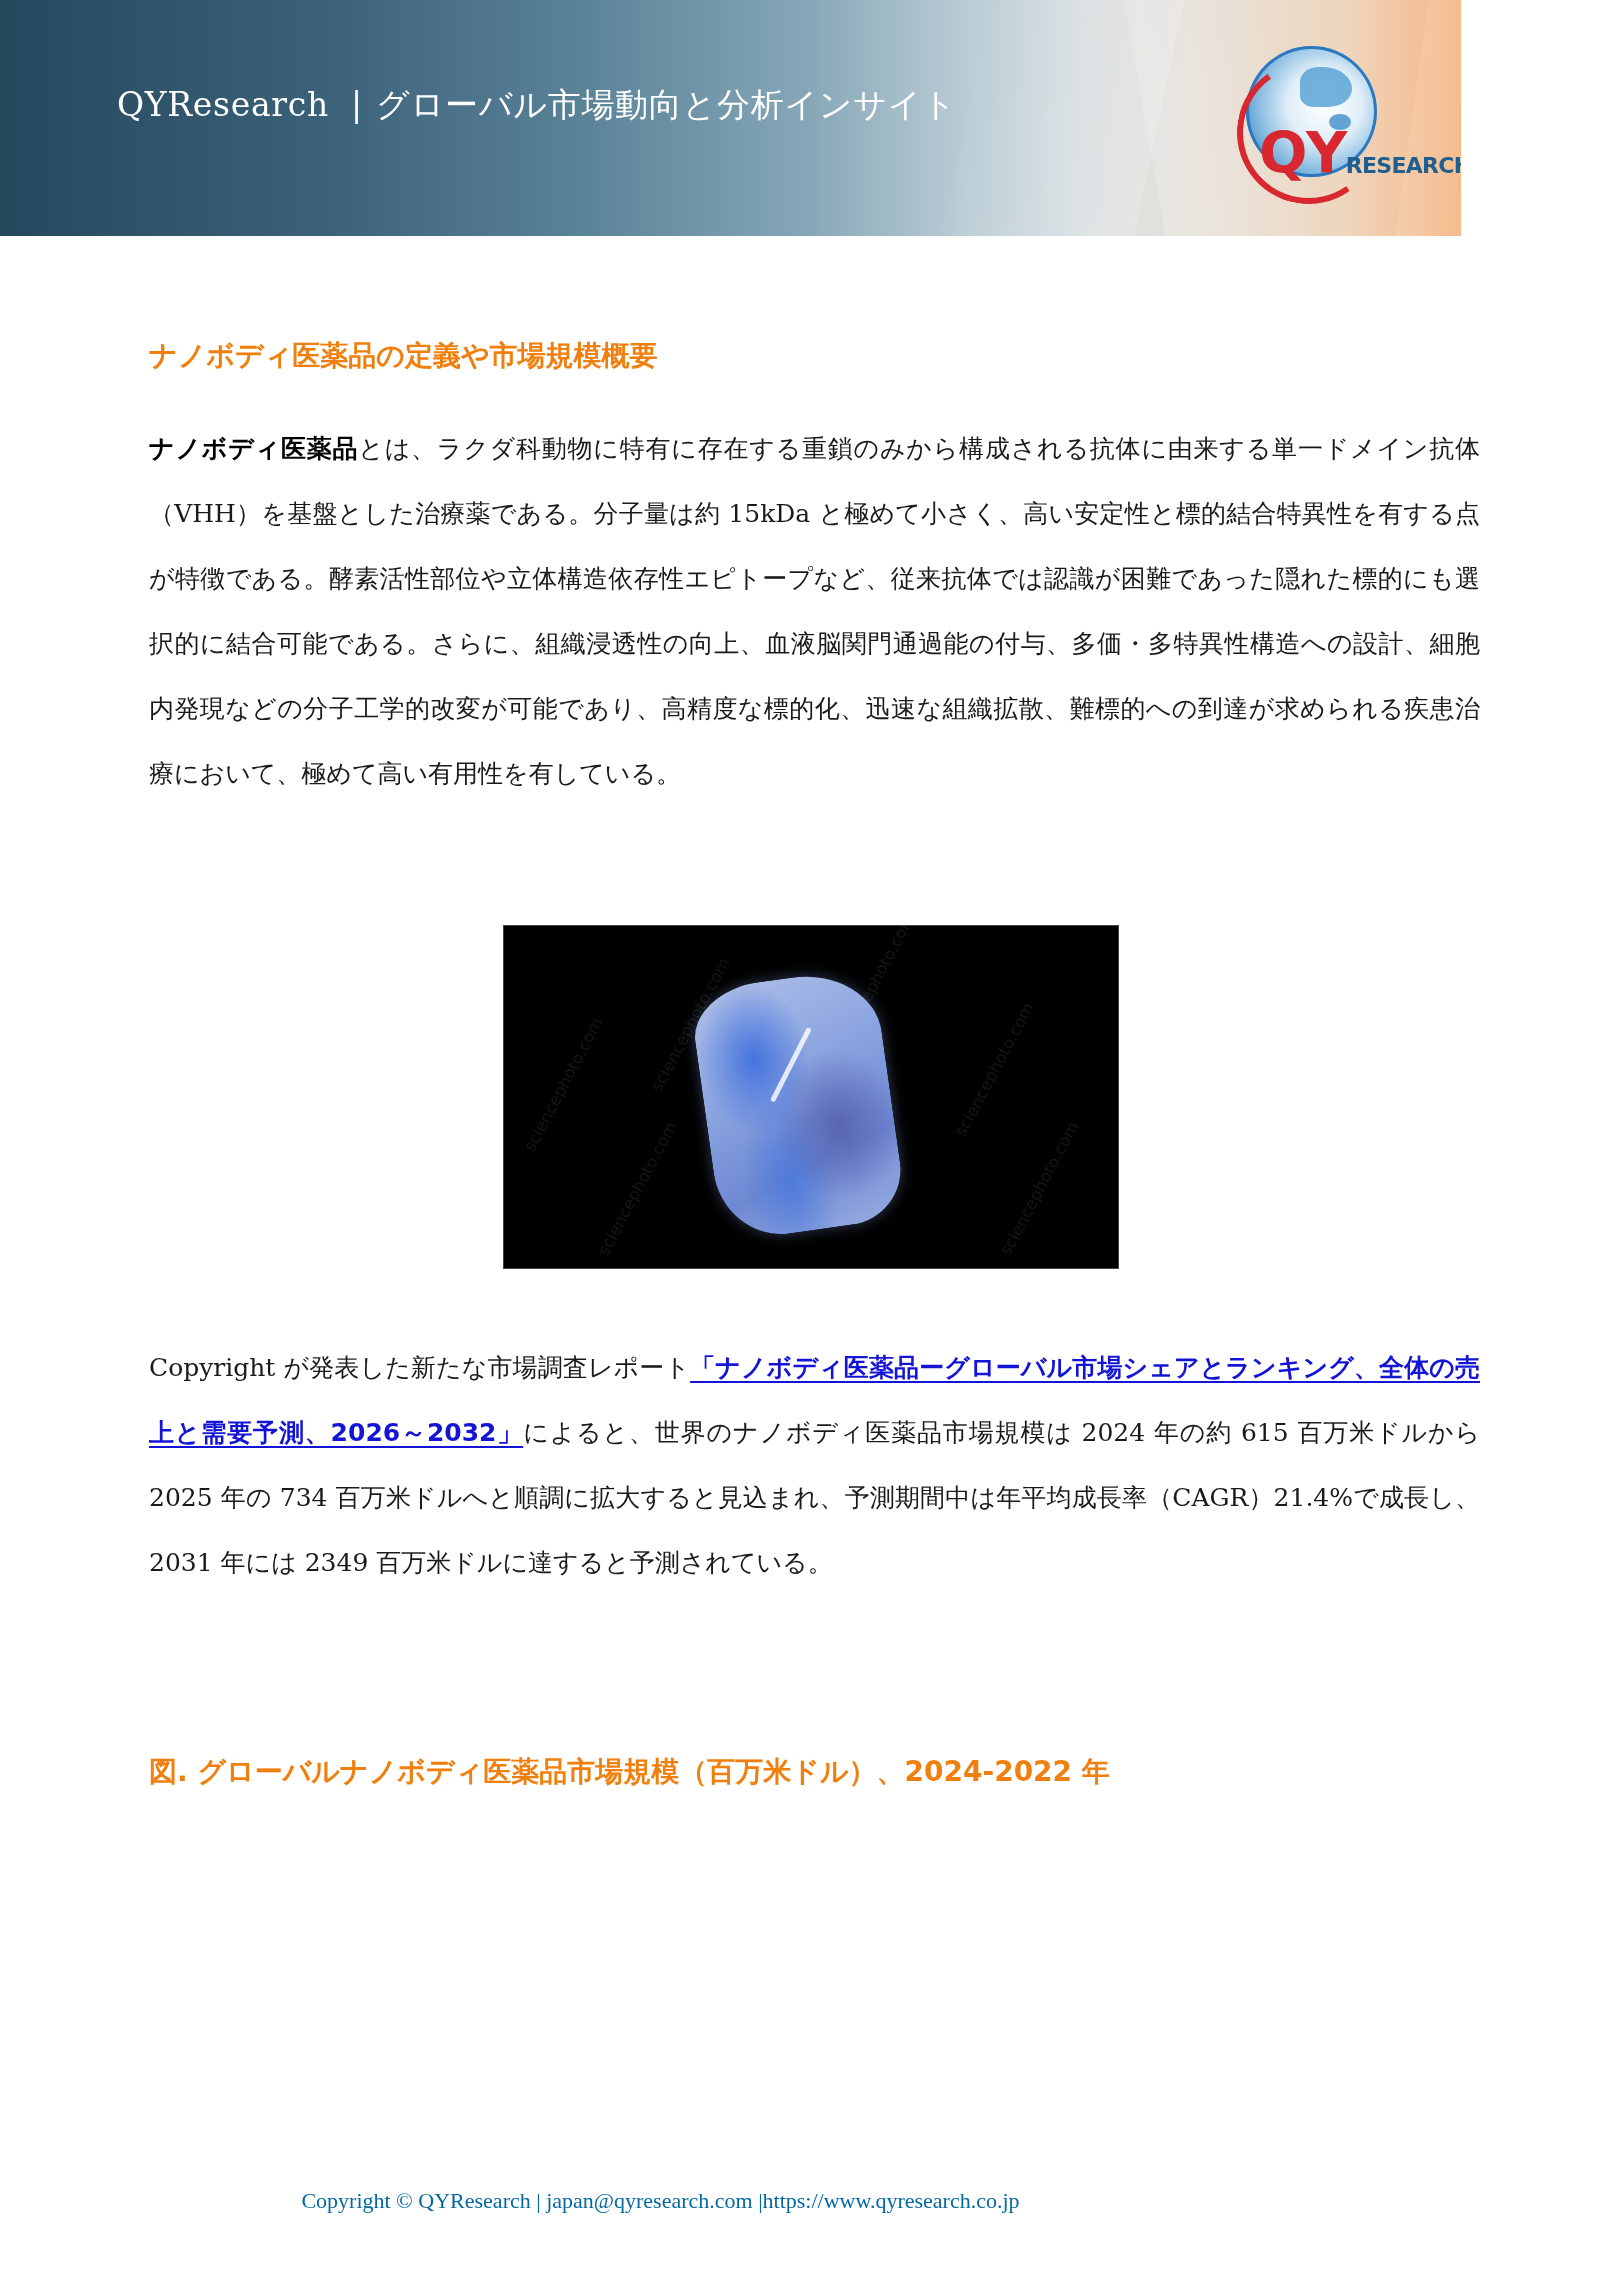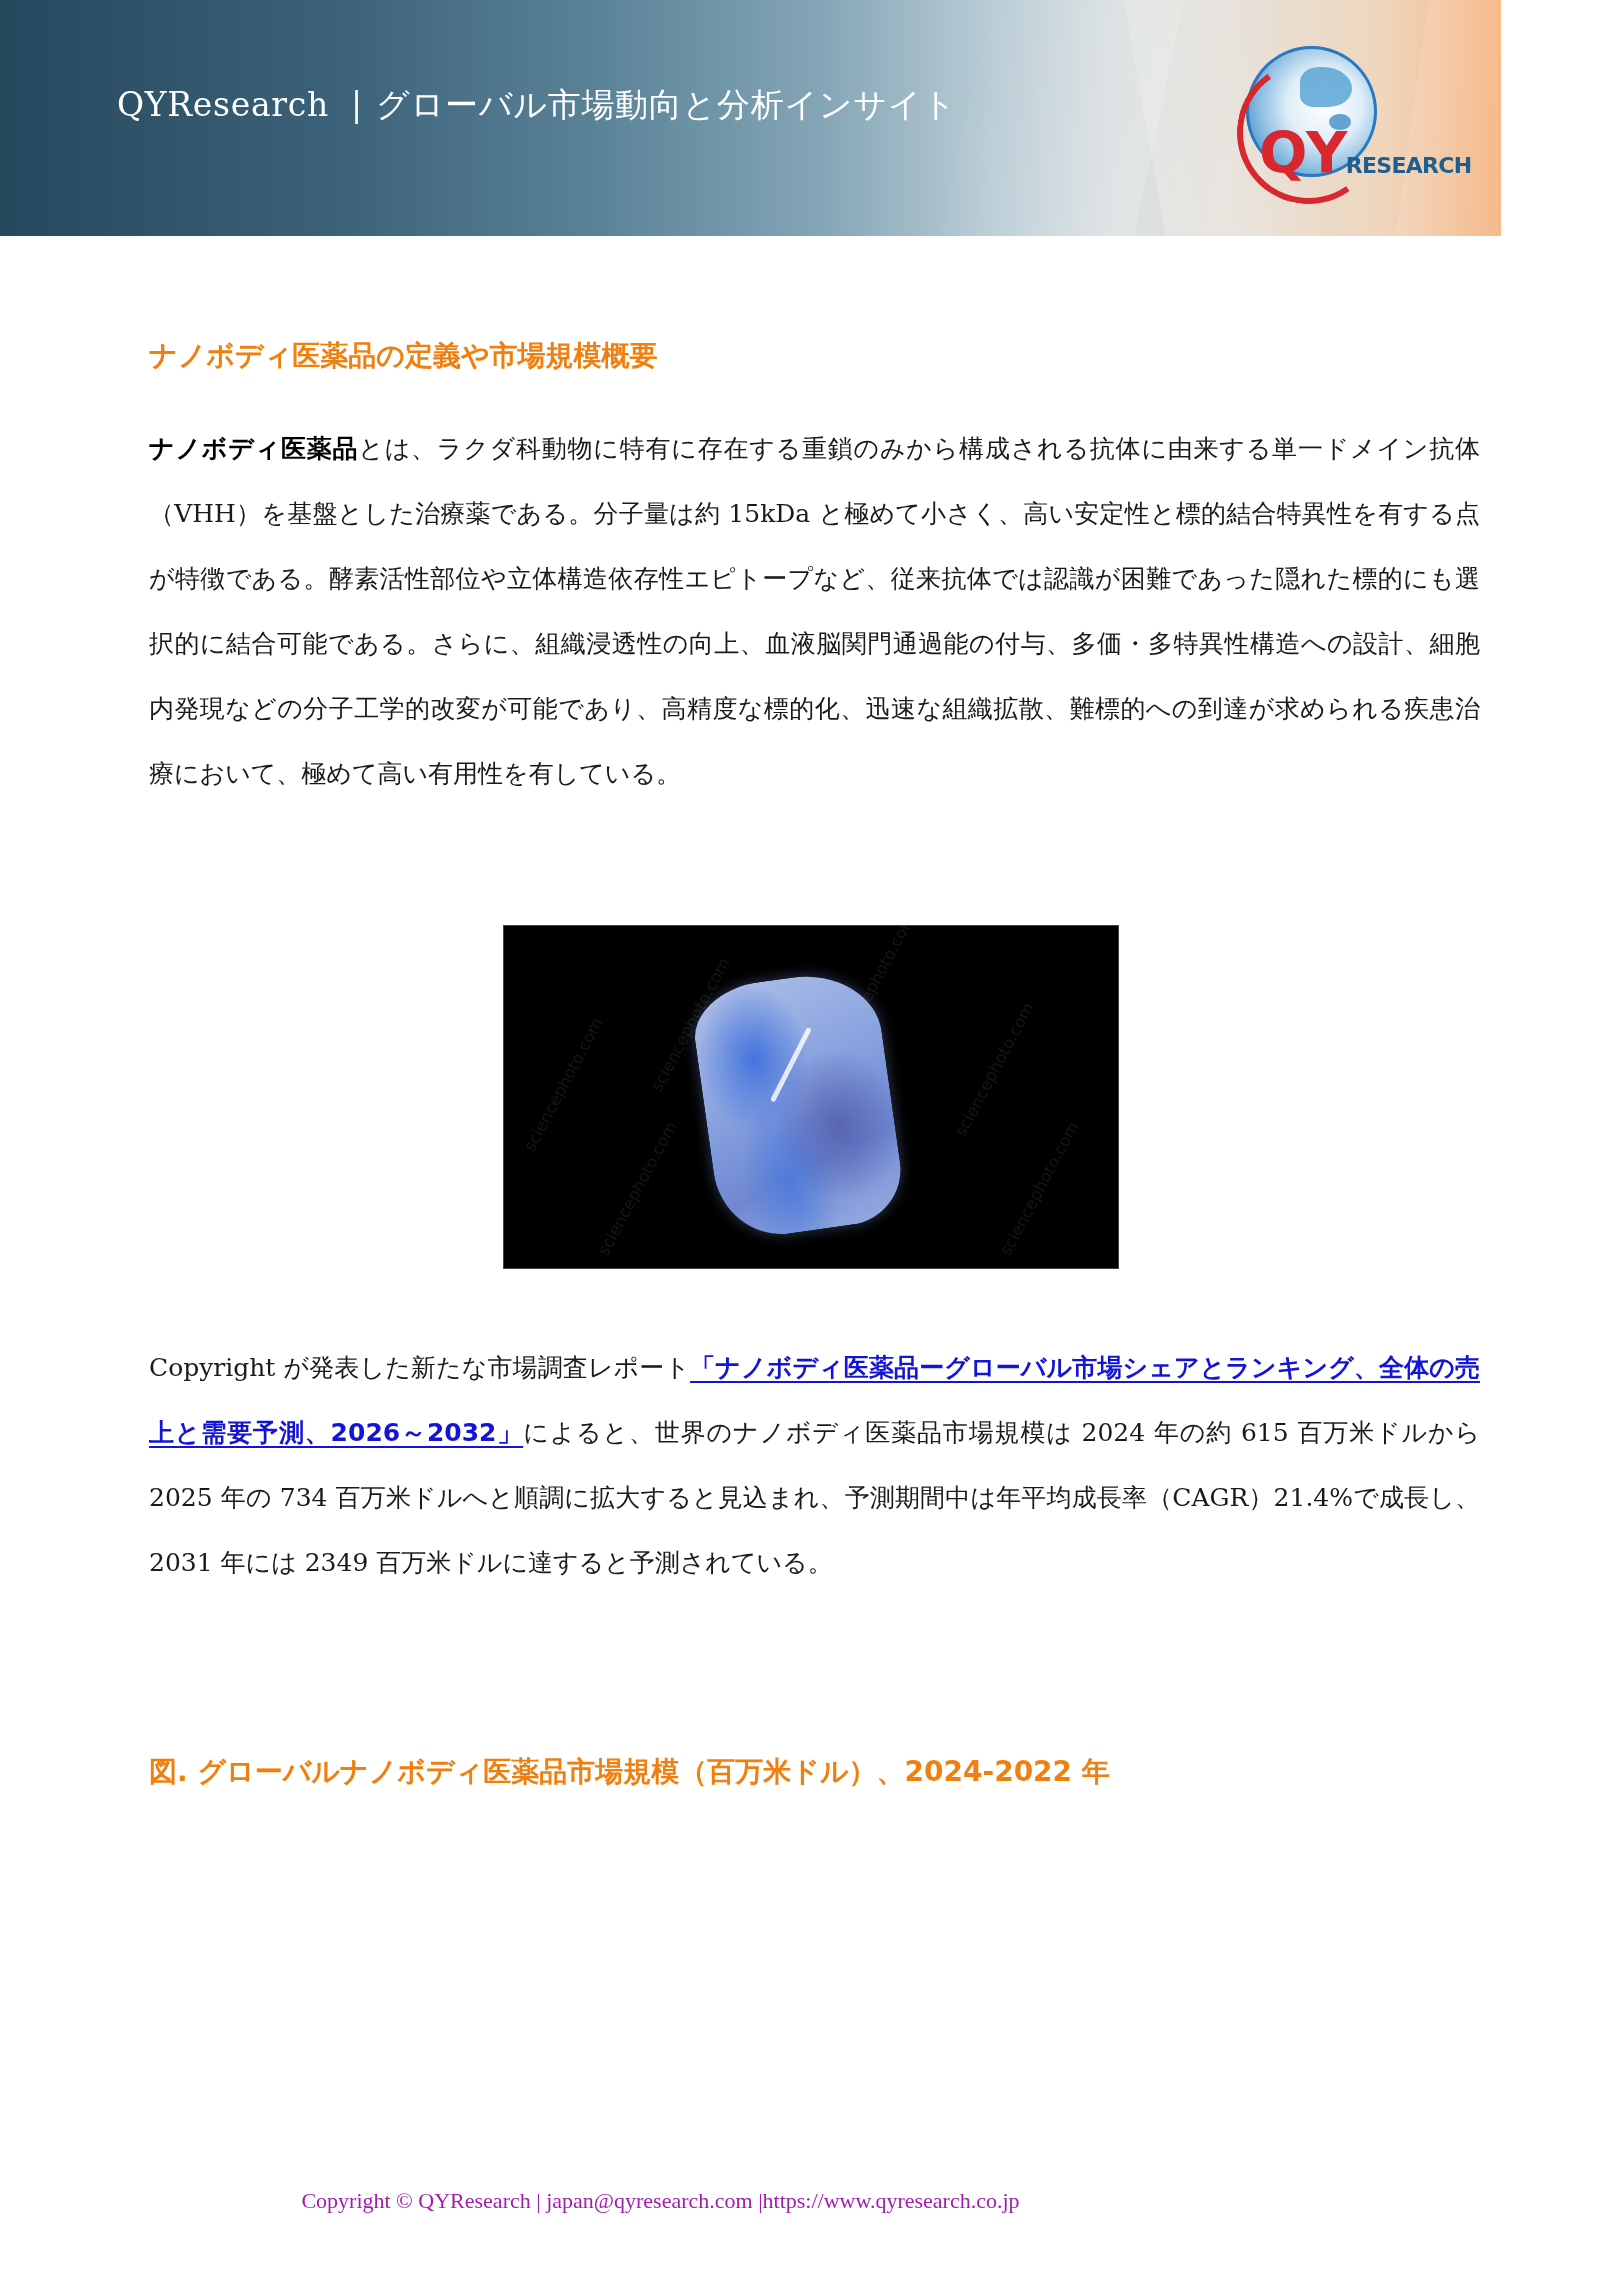--- a/index.html
+++ b/index.html
@@ -2,21 +2,20 @@
 <html style="font-size:12px"><head>
   <meta charset="utf-8">
   <style>
     html, body { margin: 0; padding: 0; background: #ffffff; }
     body { width: 1623px; height: 2295px; position: relative; overflow: hidden; font-family: "DejaVu Serif", "Liberation Serif", serif; color: #111; }
 
     .header {
       position: absolute; left: 0; top: 0; width: 1461px; height: 236px;
       background: linear-gradient(90deg, #26485d 0%, #3b6178 22%, #5b8398 40%, #85a6b7 55%, #b9ccd5 66%, #d9dfe1 74%, #e6e1da 82%, #efd6bd 92%, #f6b684 100%);
       overflow: hidden;
-      padding-left: 40px;
     }
     .header .facet { position: absolute; top: 0; height: 236px; opacity: 0.35; }
     .header .f1 { left: 966px; width: 193px; background: linear-gradient(100deg, rgba(255,255,255,0.0), rgba(255,255,255,0.5)); transform: skewX(-12deg); }
     .header .f2 { left: 1145px; width: 149px; background: linear-gradient(80deg, rgba(255,255,255,0.55), rgba(255,255,255,0)); transform: skewX(10deg); }
     .header .f3 { left: 1412px; width: 164px; background: linear-gradient(90deg, rgba(255,255,255,0.3), rgba(255,255,255,0)); transform: skewX(-8deg); }
     .header-title {
       position: absolute; left: 117px; top: 83px; color: #ffffff;
       font-family: "DejaVu Serif", serif; font-size: 33px; letter-spacing: 0.7px; white-space: nowrap;
     }
     .header-title .sep { display: inline-block; margin: 0 13.4px 0 22px; }
@@ -62,21 +61,21 @@
         radial-gradient(ellipse at 40% 80%, rgba(70,120,220,0.8) 0%, rgba(70,120,220,0) 30%),
         linear-gradient(160deg, #aebfe8 0%, #8aa3e0 40%, #6f88d2 70%, #9aaee2 100%);
       border-radius: 38% 44% 30% 36% / 20% 26% 22% 28%;
       transform: rotate(-8deg);
       box-shadow: 0 0 13.4px rgba(140,170,240,0.35);
     }
     .protein .streak { position: absolute; left: 89px; top: 45px; width: 4.5px; height: 82px; background: rgba(255,255,255,0.8); transform: rotate(35deg); border-radius: 2.2px; }
 
     .footer {
       position: absolute; left: 0; width: 1321px; top: 2188px; text-align: center;
-      font-family: "Liberation Serif", serif; font-size: 22px; color: #a21caf;
+      font-family: "Liberation Serif", serif; font-size: 22px; color: #0369a1;
     }
   </style>
 </head>
 <body>
 
 <div class="header">
   <div class="facet f1"></div>
   <div class="facet f2"></div>
   <div class="facet f3"></div>
 

